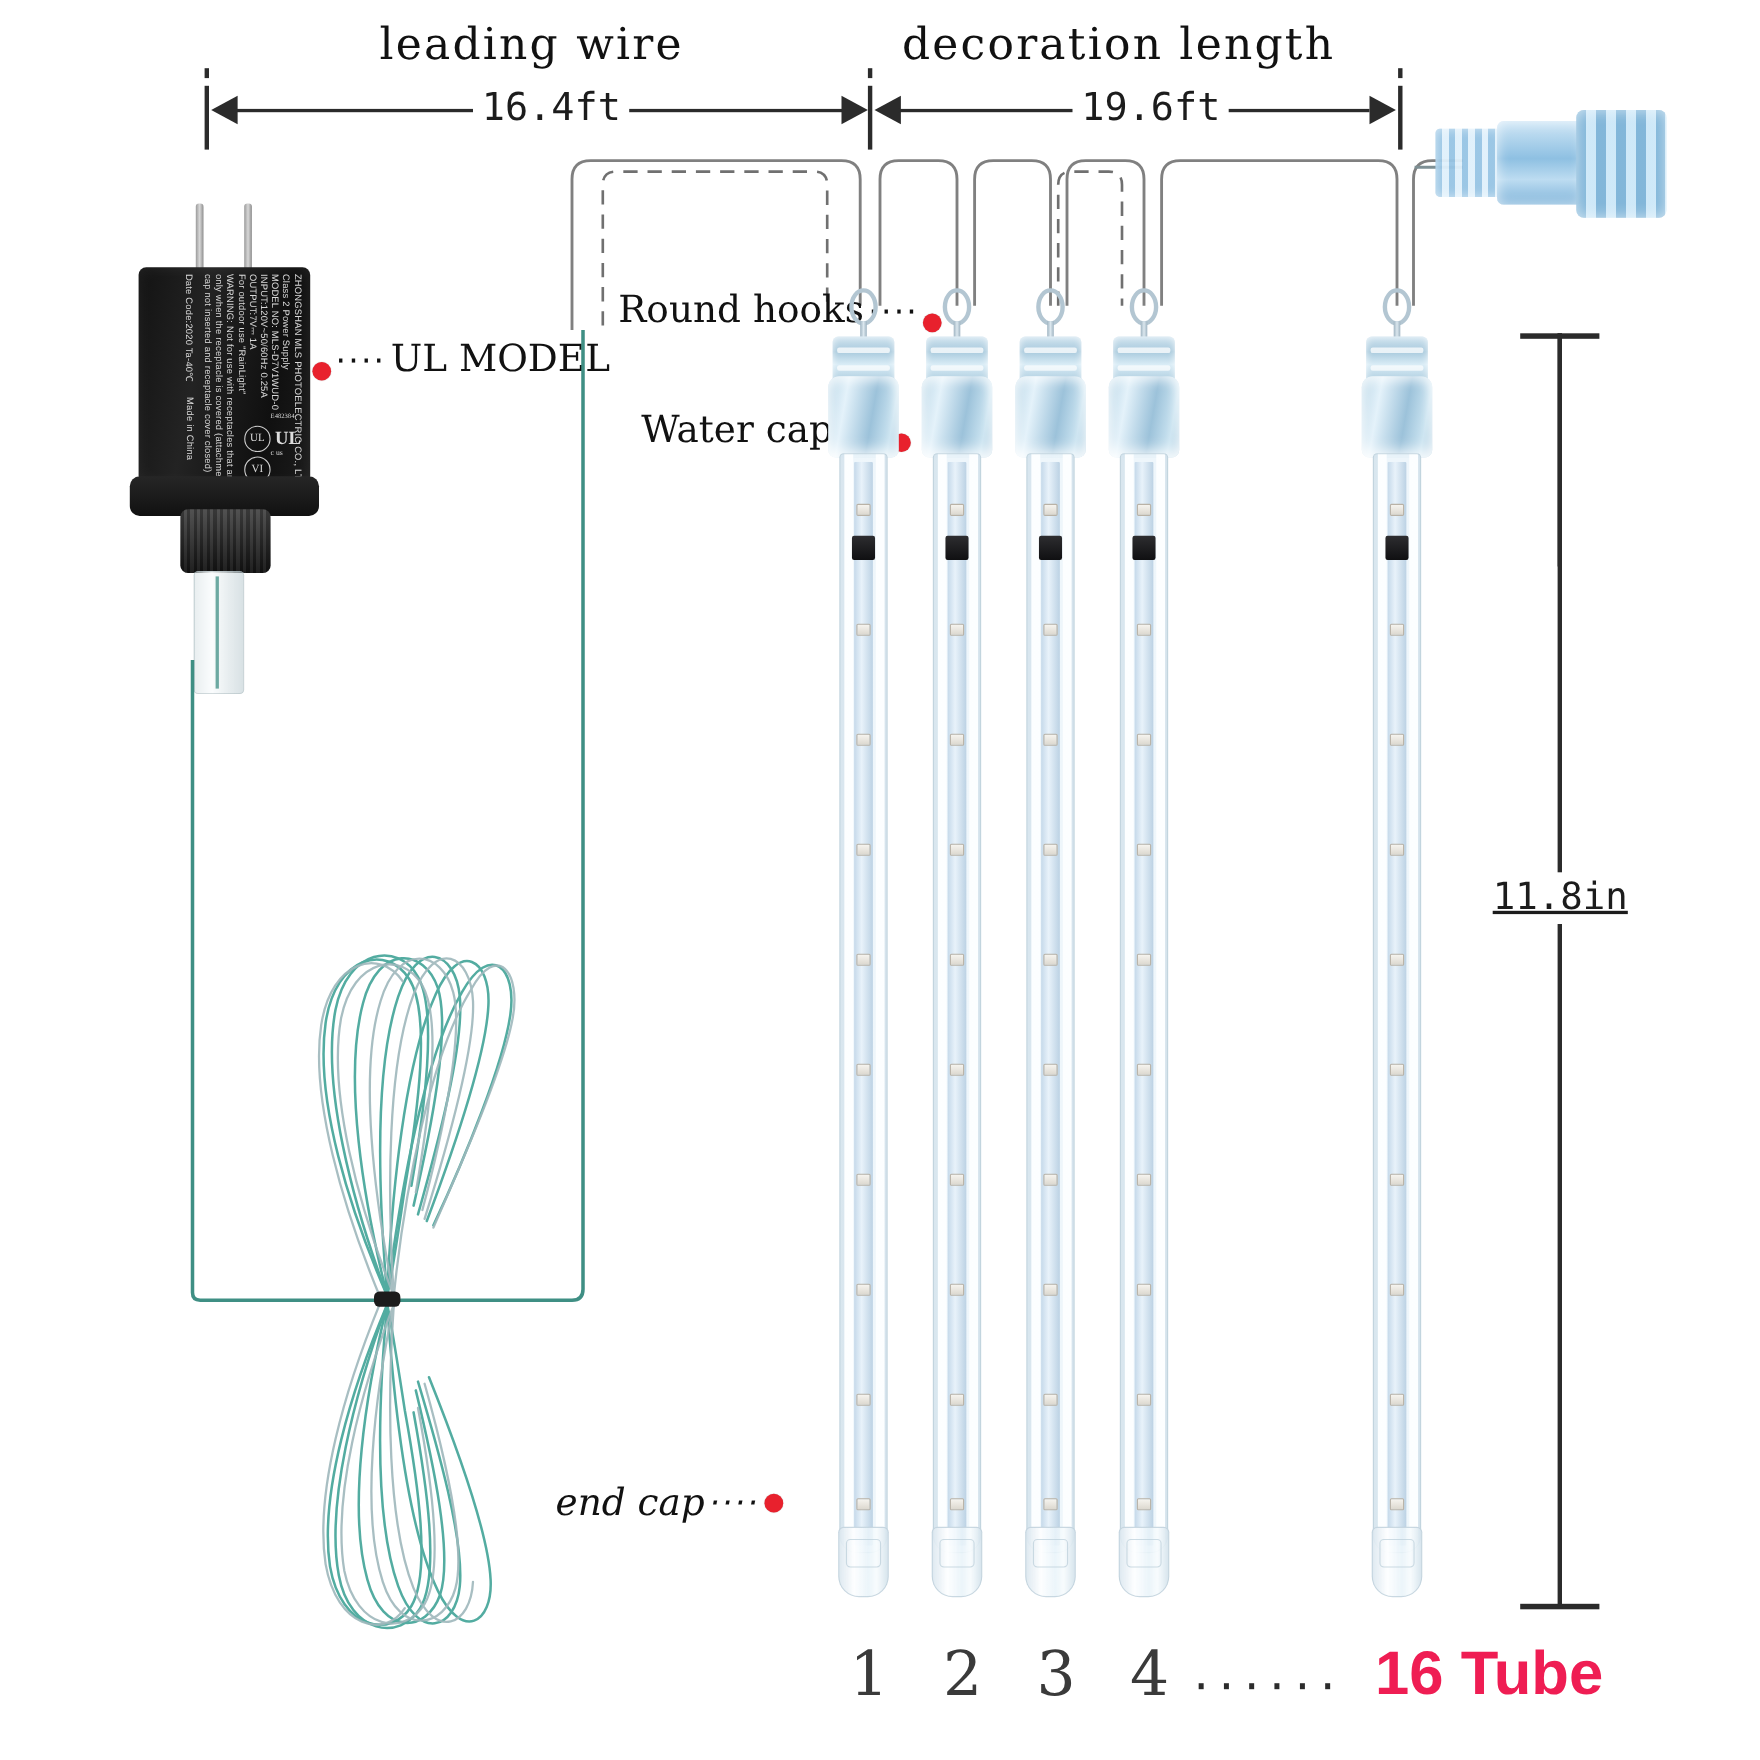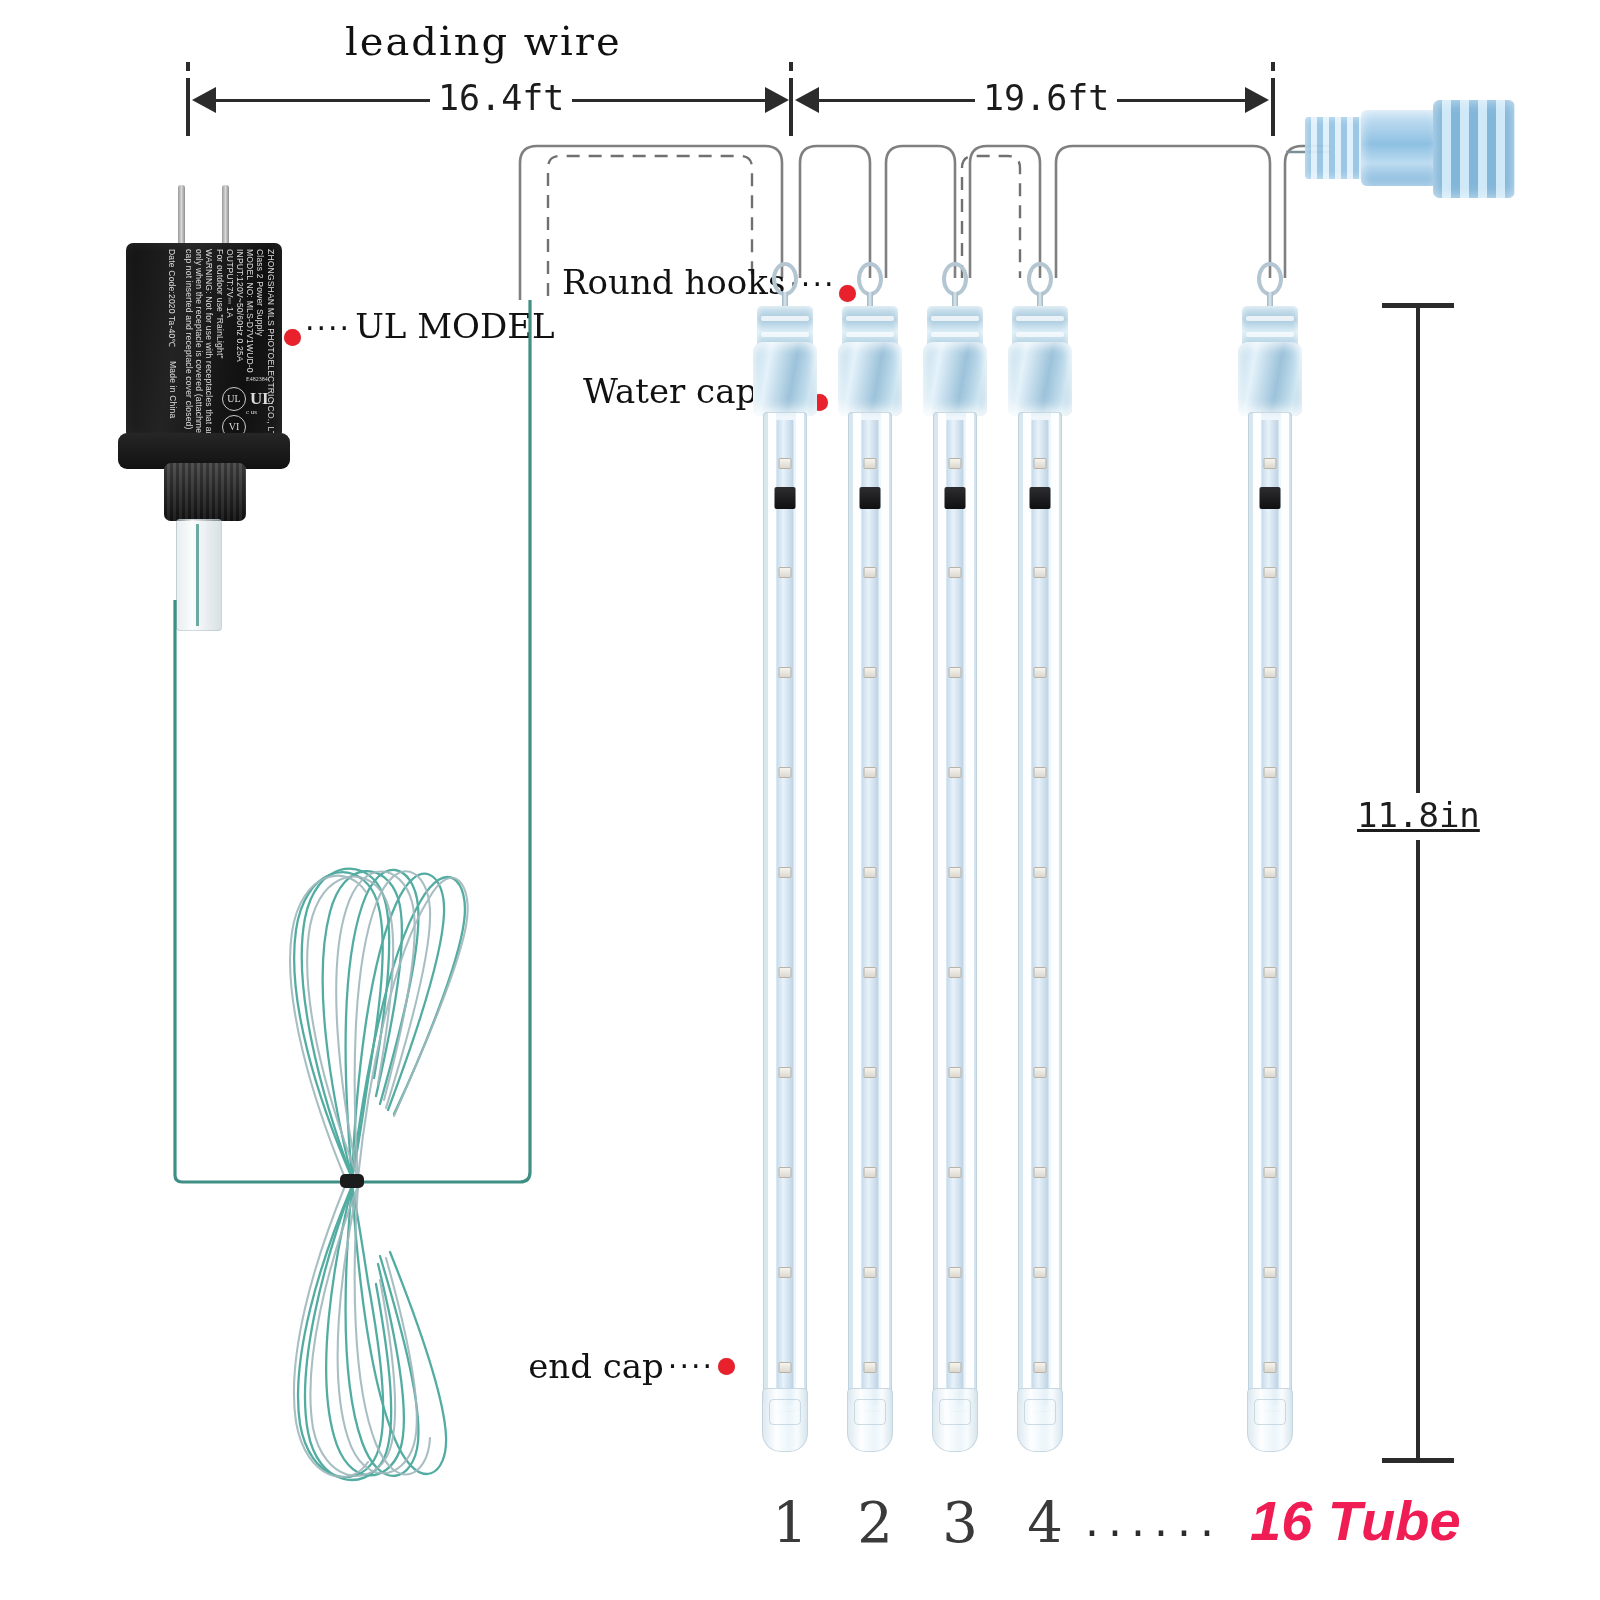--- a/index.html
+++ b/index.html
@@ -132,20 +132,21 @@
          letter-spacing:9px;}
   .tubecount{position:absolute;font-family:"Liberation Sans",sans-serif;font-weight:bold;
              font-size:56px;color:#ef1d53;white-space:nowrap;}
 </style>
 </head>
 <body>
 
 <div class="stage">
 
   <div class="hdr abs" style="left:345px;top:18px;">leading wire</div>
+  <div class="hdr abs" style="left:820px;top:18px;">decoration length</div>
 
   <div class="tickdash" style="left:186px;top:62px;"></div>
   <div class="tick" style="left:186px;top:78px;height:58px;"></div>
 
   <div class="tickdash" style="left:789px;top:62px;"></div>
   <div class="tick" style="left:789px;top:78px;height:58px;"></div>
 
   <div class="tickdash" style="left:1271px;top:62px;"></div>
   <div class="tick" style="left:1271px;top:78px;height:58px;"></div>
 
@@ -378,27 +379,27 @@
   </div>
 
   <div class="vcap" style="left:1382px;top:303px;width:72px;"></div>
   <div class="vline" style="left:1416px;top:303px;height:212px;"></div>
   <div class="vtxt" style="left:1357px;top:795px;text-decoration:underline;">11.8in</div>
   <div class="vline" style="left:1416px;top:303px;height:490px;"></div>
   <div class="vline" style="left:1416px;top:840px;height:622px;"></div>
   <div class="vcap" style="left:1382px;top:1458px;width:72px;"></div>
 
   <div class="abs" style="left:505px;top:1340px;width:230px;">
-    <div style="display:flex;align-items:center;justify-content:flex-end;margin-top:6px;">
+    <div style="display:flex;align-items:center;justify-content:flex-start;margin-top:6px;font-style:italic;">
       <span class="cotext">end cap</span>
       <span class="codots">····</span>
       <span class="dot"></span>
     </div>
   </div>
 
   <div class="tubenum" style="left:790px;top:1490px;">1</div>
   <div class="tubenum" style="left:875px;top:1490px;">2</div>
   <div class="tubenum" style="left:960px;top:1490px;">3</div>
   <div class="tubenum" style="left:1045px;top:1490px;">4</div>
   <div class="elips" style="left:1085px;top:1508px;">······</div>
-  <div class="tubecount" style="left:1250px;top:1488px;font-style:italic;">16 Tube</div>
+  <div class="tubecount" style="left:1250px;top:1488px;">16 Tube</div>
 
 </div>
 
 </body></html>

